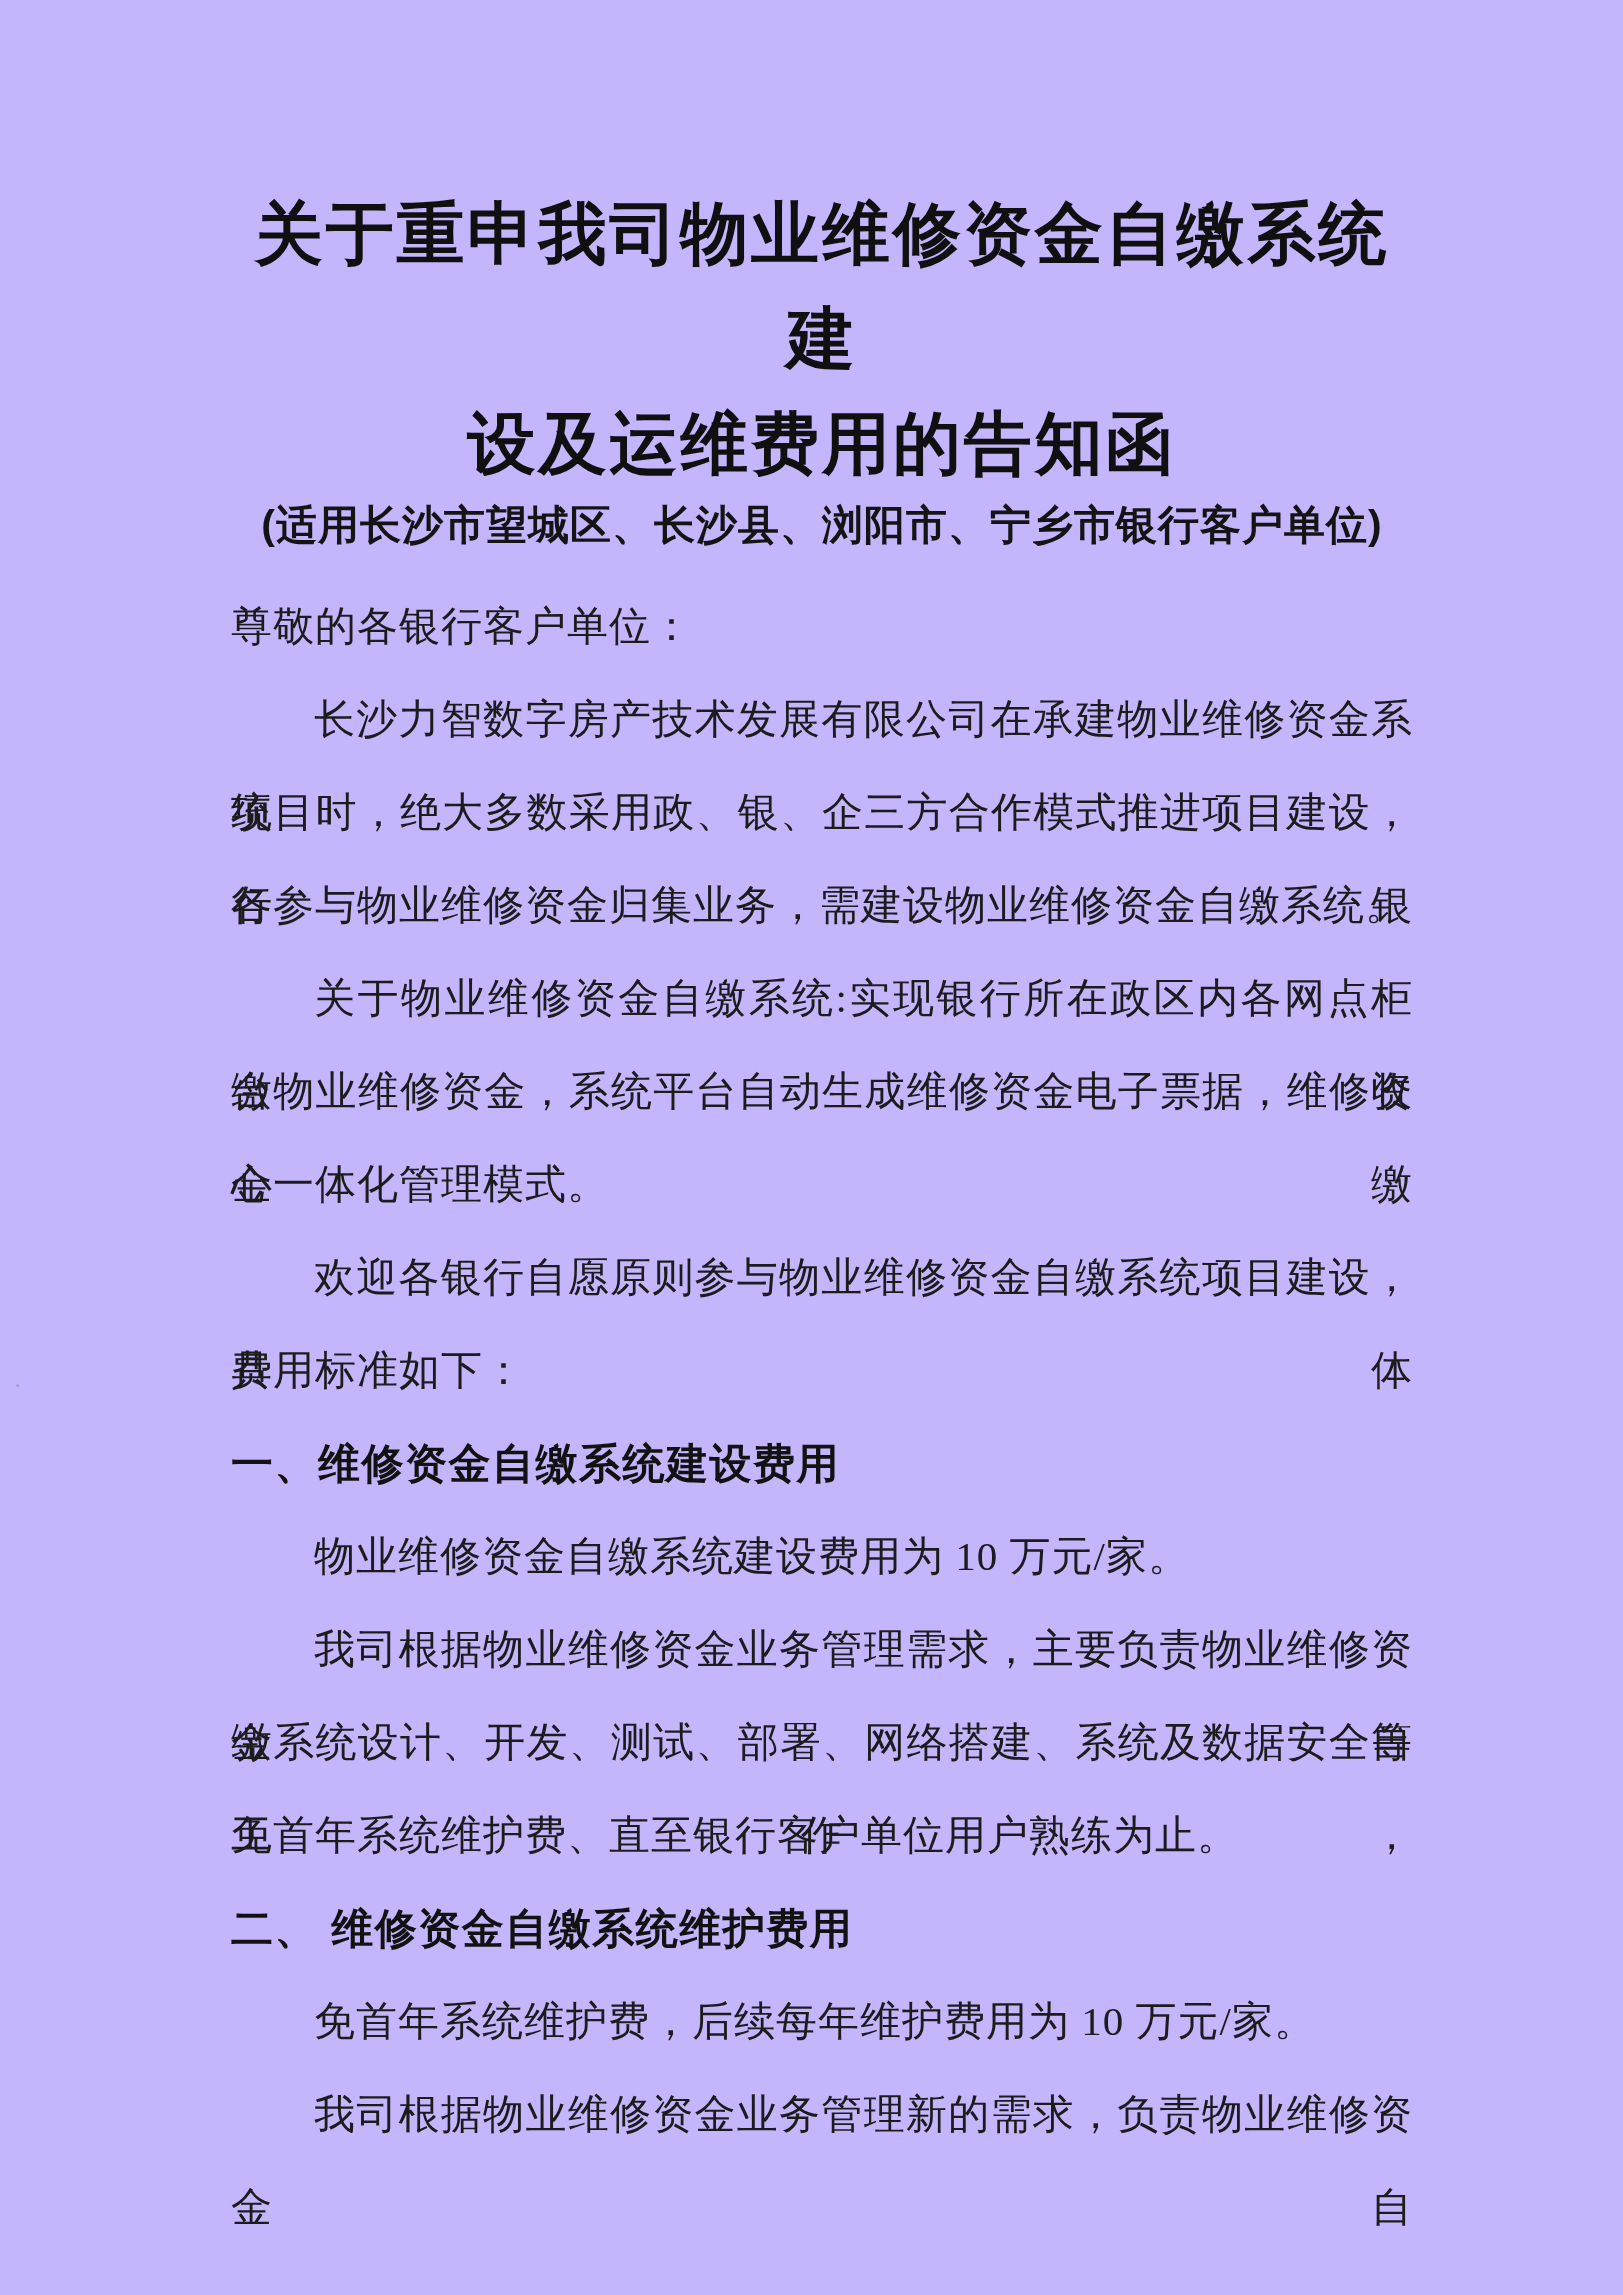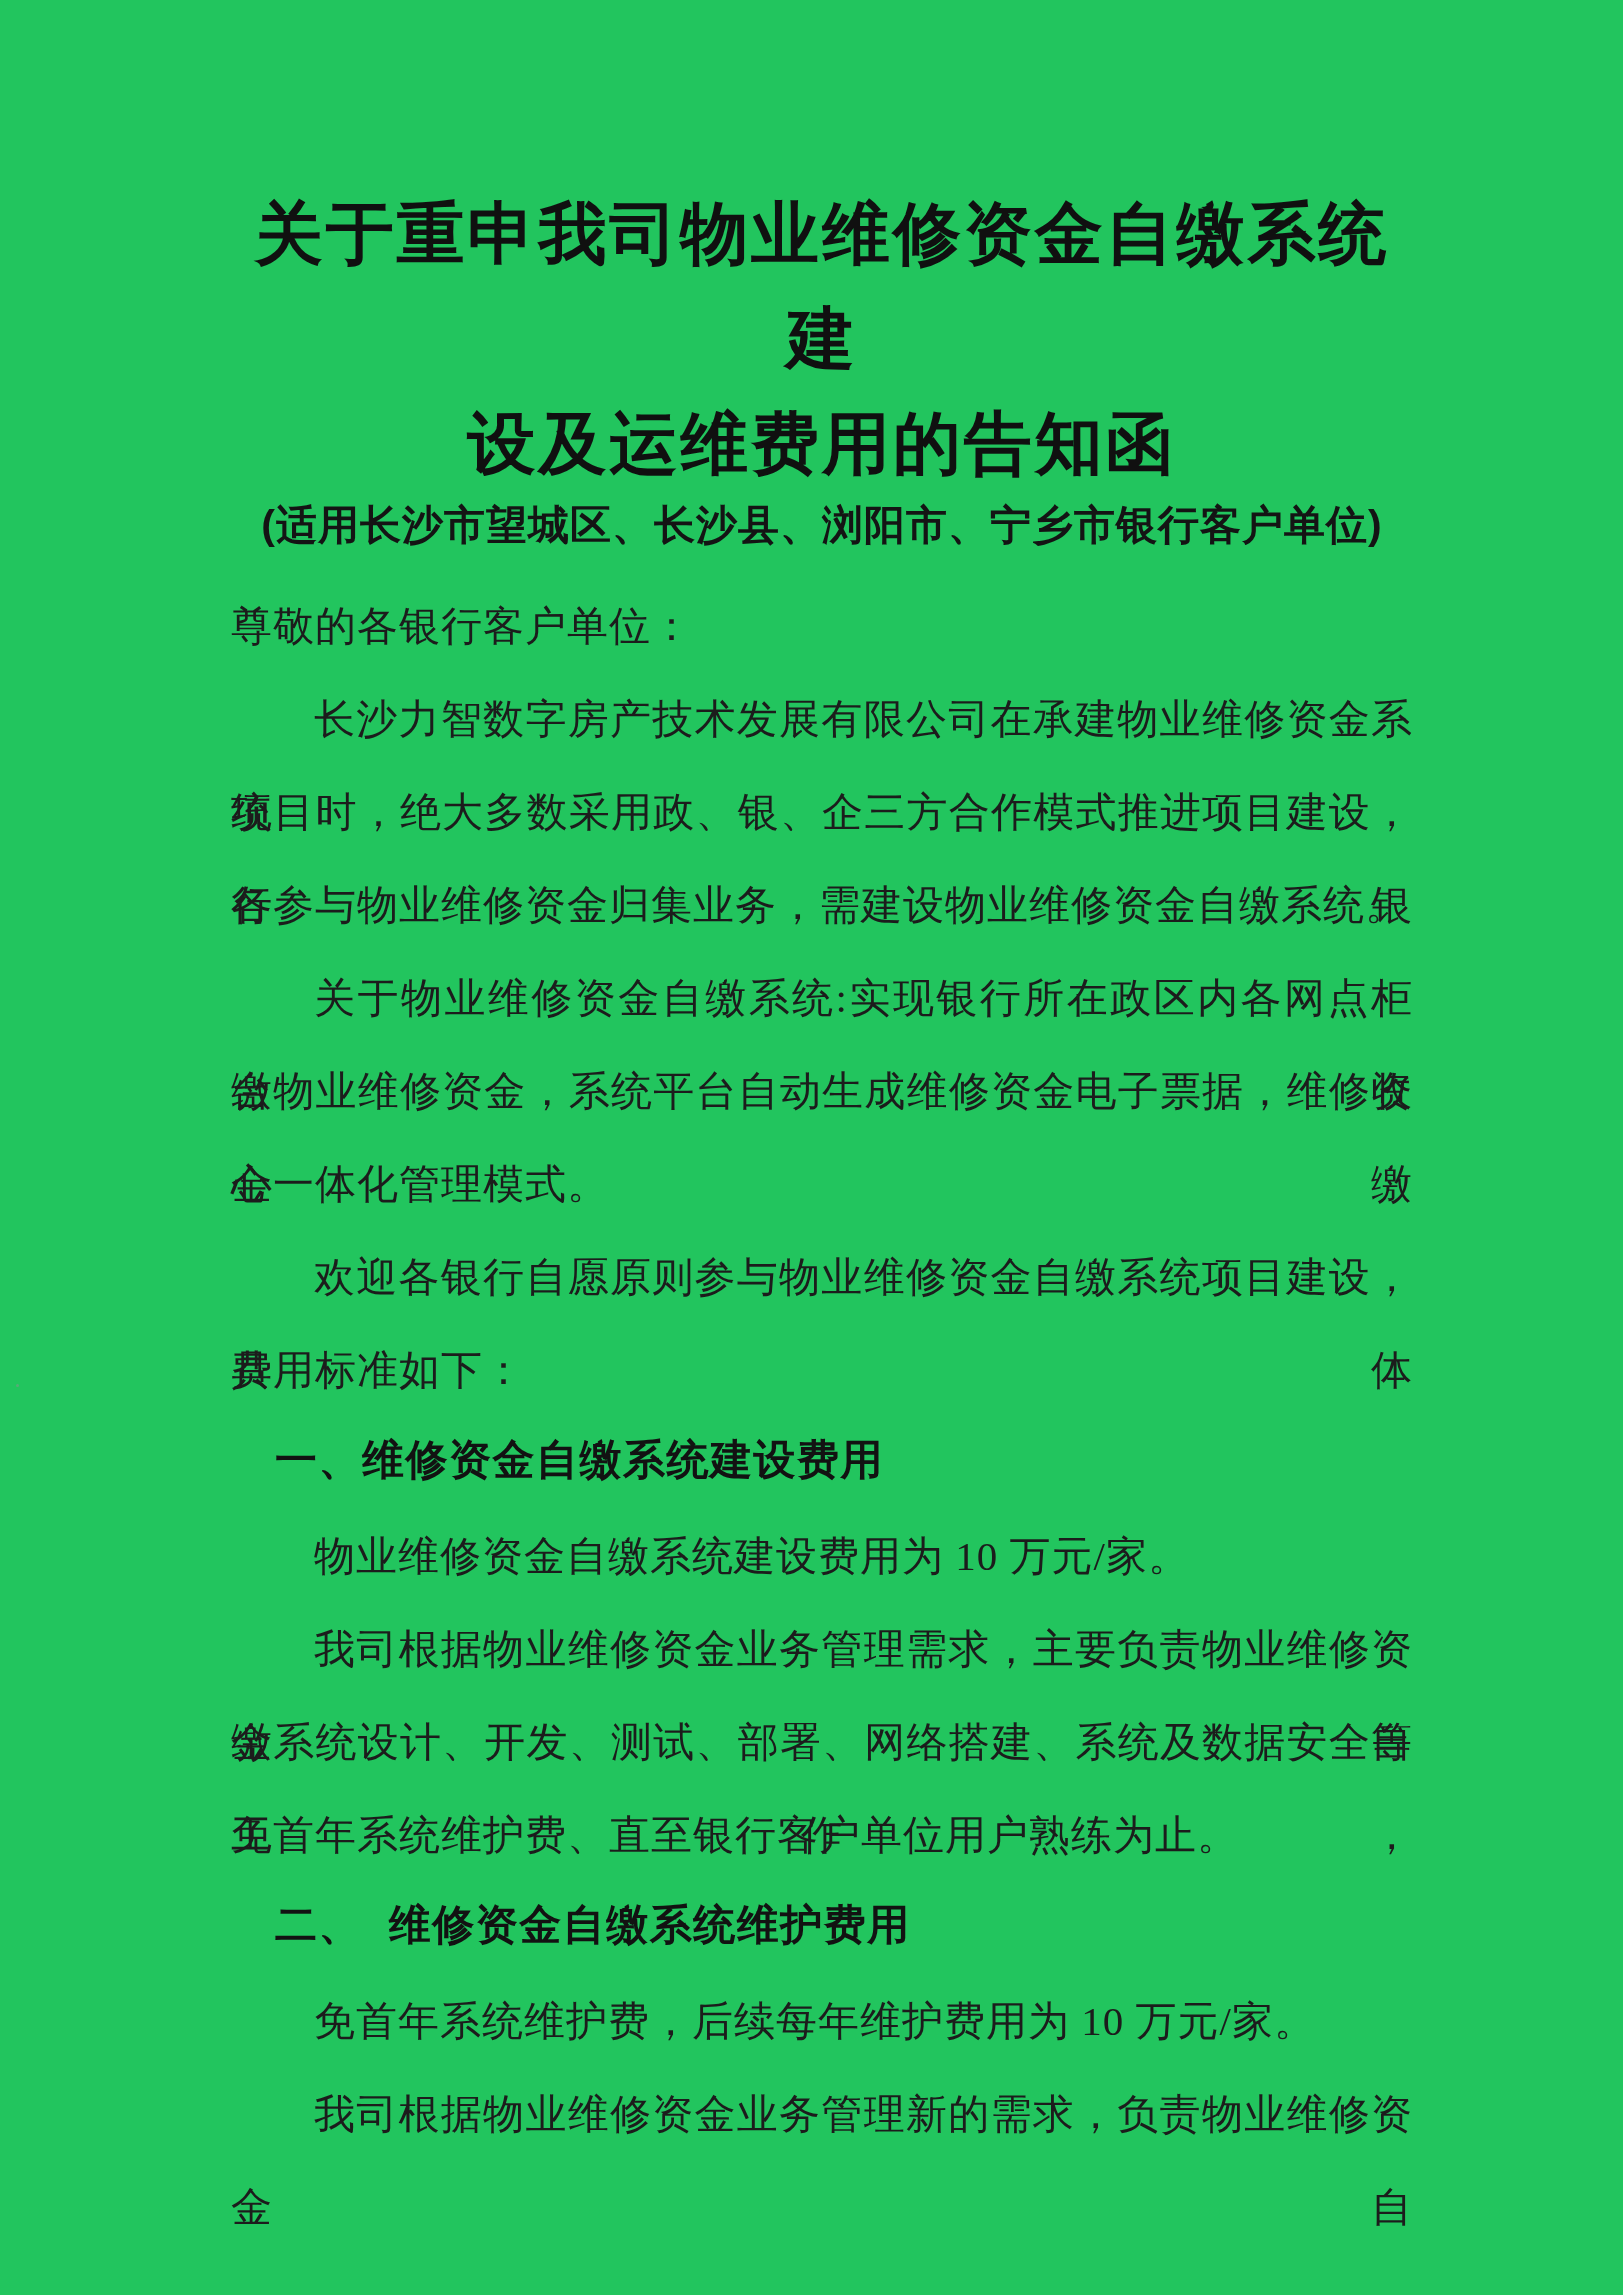--- a/index.html
+++ b/index.html
@@ -5,21 +5,21 @@
   html, body {
     margin: 0;
     padding: 0;
     background: #9a9a9a;
   }
   .page {
     position: relative;
     width: 1624px;
     height: 2295px;
     margin: 0 auto;
-    background: #22c55e;
+    background: #c4b5fd;
     box-sizing: border-box;
     padding: 181px 211px 0 231px;
     font-family: "Liberation Serif", serif;
     color: #1e1e1e;
     overflow: hidden;
   }
   .title-line {
     font-family: "Liberation Sans", sans-serif;
     font-weight: 900;
     font-size: 68px;
@@ -49,26 +49,25 @@
   }
   .fill {
     text-align: justify;
     text-align-last: justify;
     text-justify: inter-character;
   }
   .indent {
     text-indent: 83px;
   }
   .heading {
-    font-family: Liberation Mono, monospace;
+    font-family: Liberation Sans, sans-serif;
     font-weight: 700;
     font-size: 42px;
     letter-spacing: 1.5px;
     color: #121212;
-    margin-left: 44px;
   }
   .scan-dot {
     position: absolute;
     left: 15.7px;
     top: 1384px;
     width: 3.4px;
     height: 3.4px;
     border-radius: 50%;
     background: #8f8f8f;
     opacity: 0.5;

